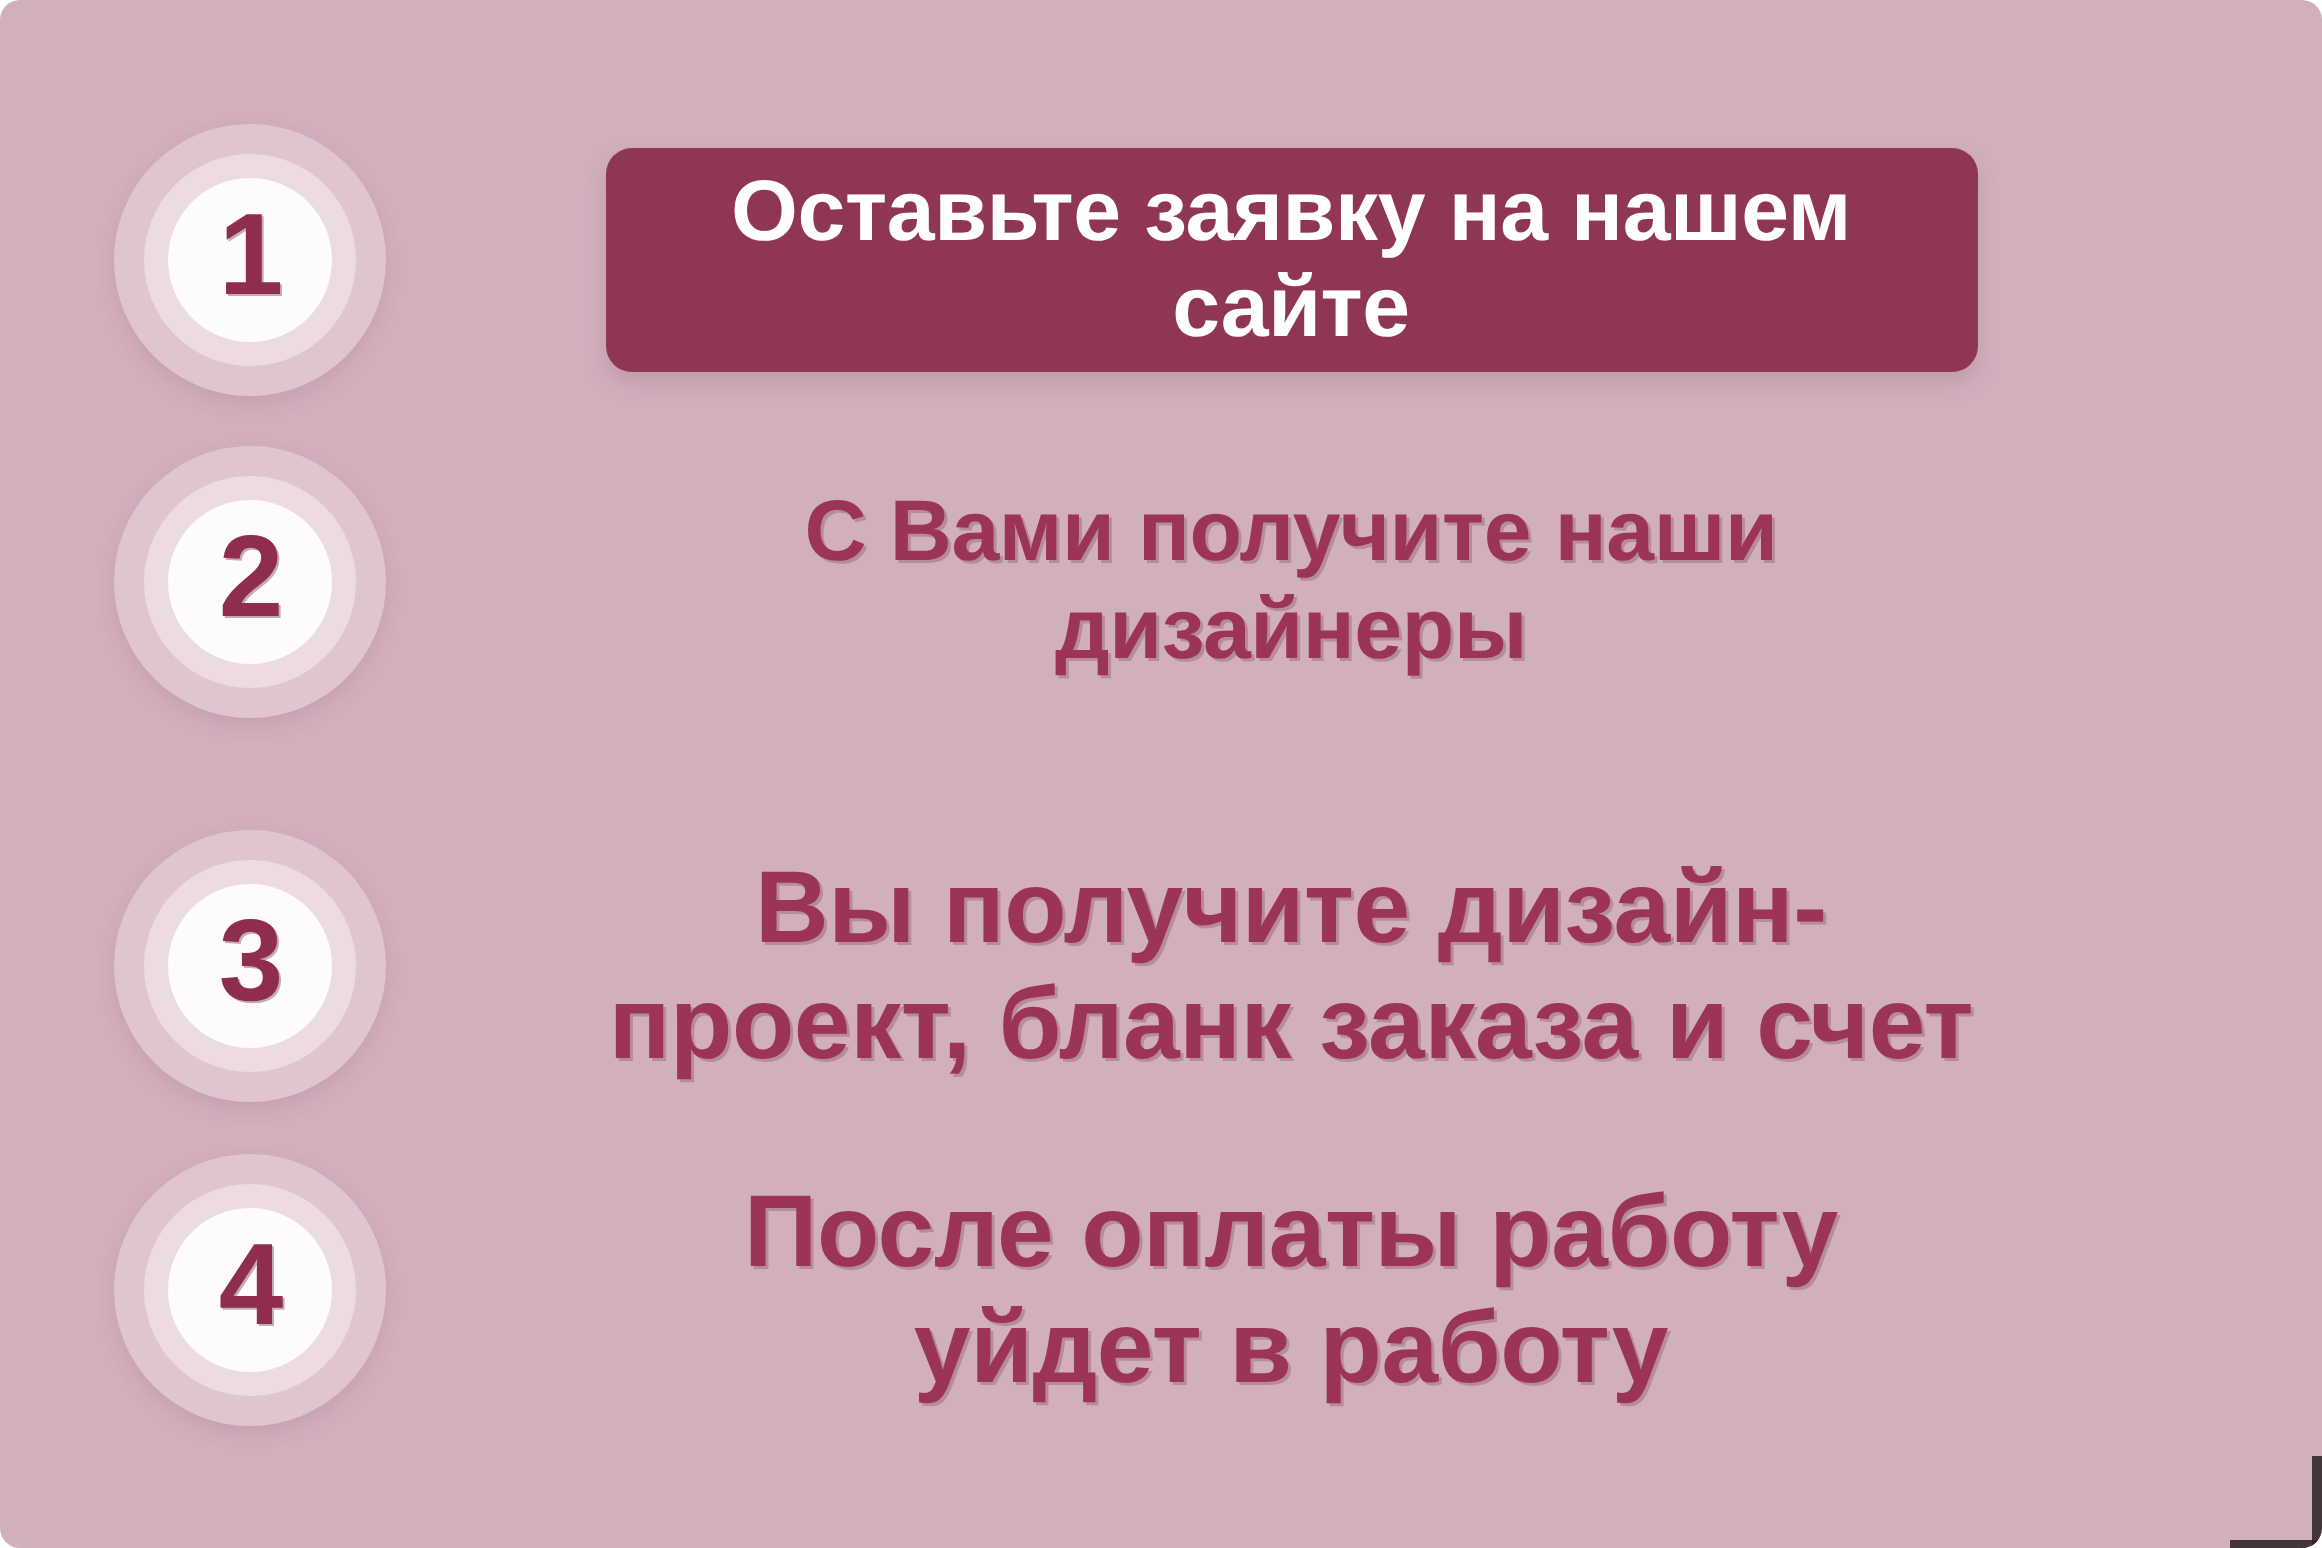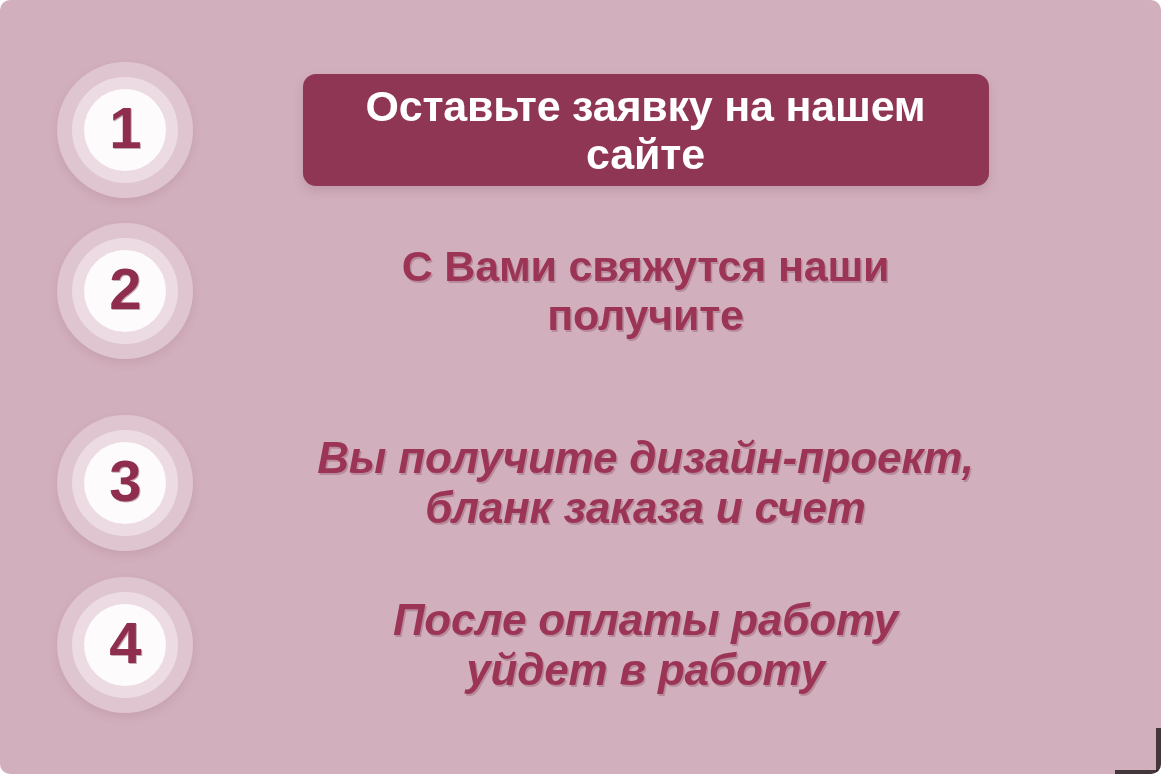--- a/index.html
+++ b/index.html
@@ -140,21 +140,21 @@
   .plain-text {
     color: #9c3456;
     font-family: "Liberation Sans", sans-serif;
     font-weight: bold;
     font-size: 43px;
     line-height: 1.14;
     text-align: center;
     text-shadow: 1.5px 1.5px 0 rgba(110, 45, 70, .28);
     letter-spacing: -0.2px;
   }
-  .plain-text.wide { font-size: 44px; font-style: italic; }
+  .plain-text.wide { font-size: 51px; }
 </style>
 </head>
 <body>
 
 <div class="card">
 
   <div class="steps">
 
     <div class="step" style="top: 62px; height: 136px;">
       <div class="badge-wrap">
@@ -178,21 +178,21 @@
         <div class="badge">
           <div class="ring-mid">
             <div class="ring-inner">
               <span class="num">2</span>
             </div>
           </div>
         </div>
       </div>
       <div class="content">
         <div style="width: 600px;">
-          <div class="plain-text">С Вами свяжутся наши получите</div>
+          <div class="plain-text">С Вами получите наши дизайнеры</div>
         </div>
       </div>
     </div>
 
     <div class="step" style="top: 415px; height: 136px;">
       <div class="badge-wrap">
         <div class="badge">
           <div class="ring-mid">
             <div class="ring-inner">
               <span class="num">3</span>

